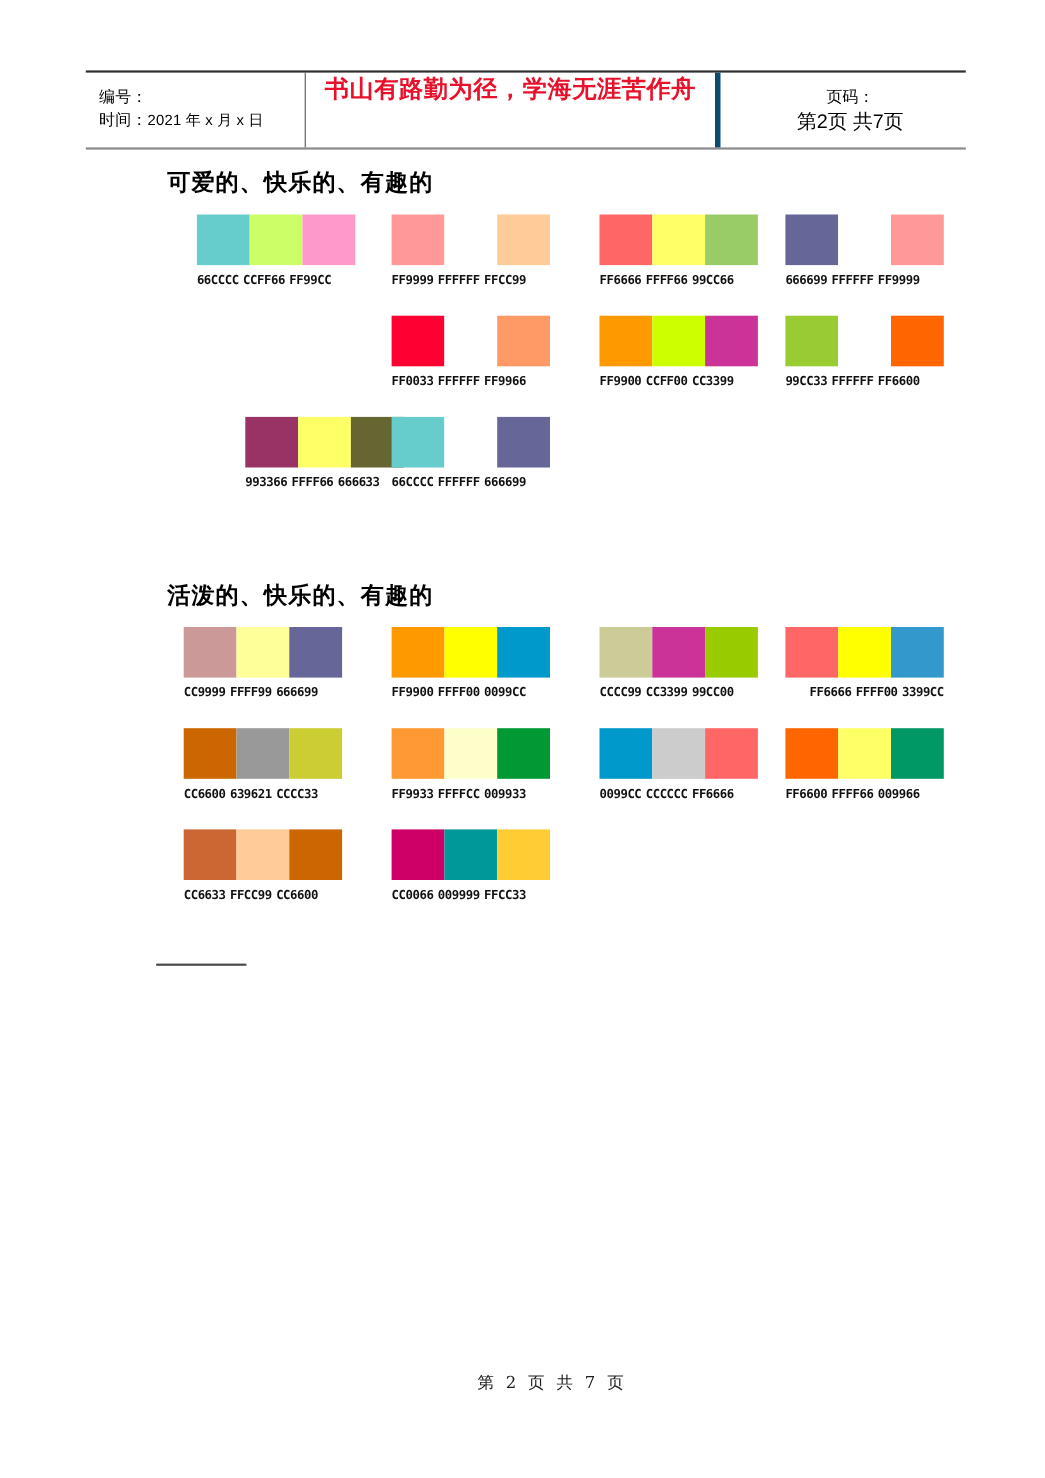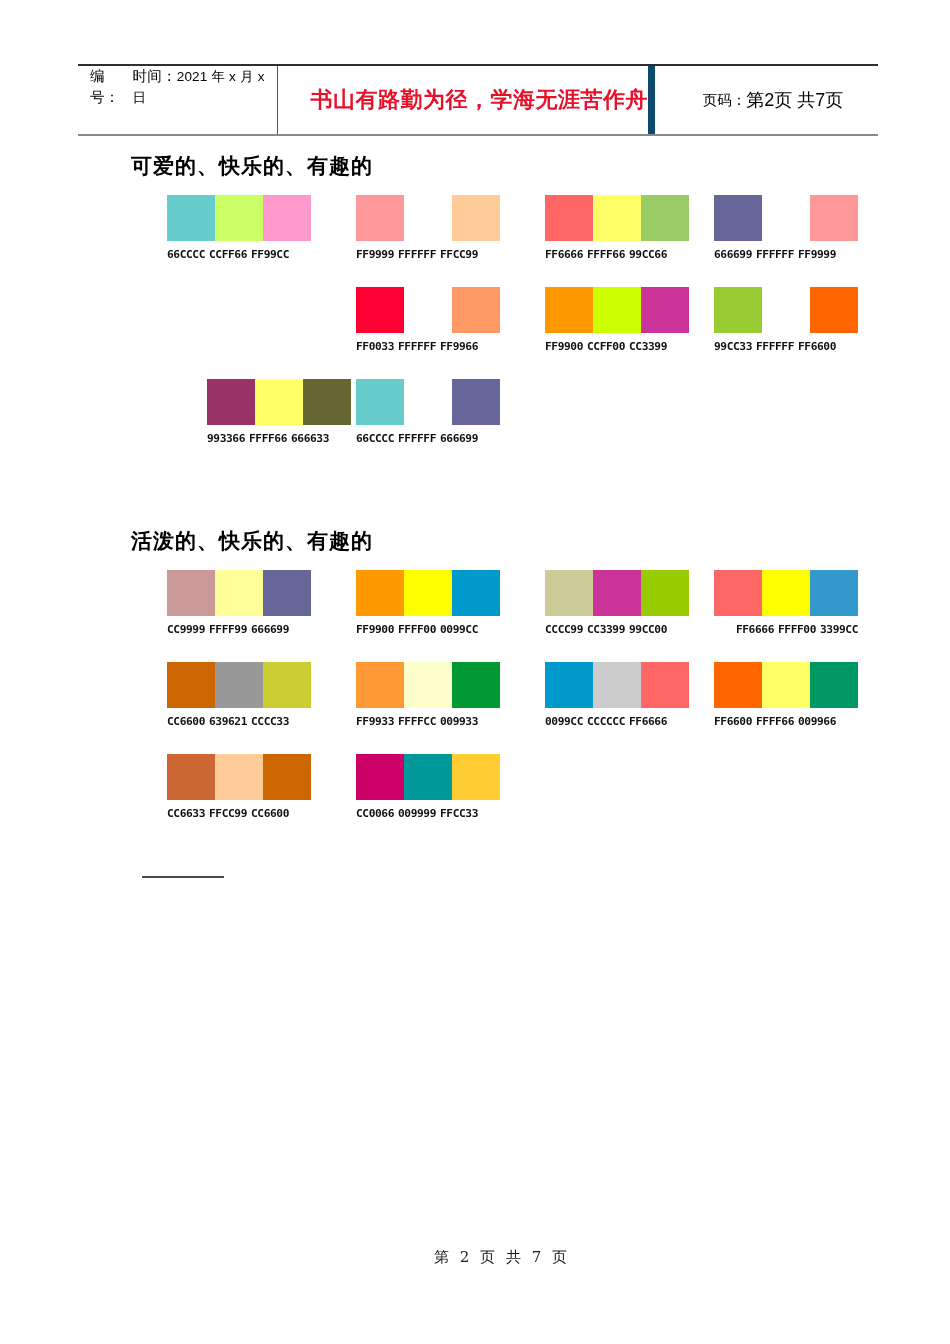--- a/index.html
+++ b/index.html
@@ -24,36 +24,37 @@
     width: 800px;
     height: 72px;
     border-top: 2px solid #2f2f2f;
     border-bottom: 2px solid #8a8a8a;
     box-sizing: border-box;
     display: flex;
   }
   .hdr-cell {
     box-sizing: border-box;
     display: flex;
+    flex-direction: column;
     justify-content: center;
   }
   .hdr-left {
     width: 200px;
     padding-left: 12px;
     border-right: 1px solid #555;
     font-size: 14.5px;
     line-height: 1.45;
     letter-spacing: 0.2px;
   }
   .hdr-mid {
     width: 377px;
-    border-right: 7px solid #0c4a6e;
+    border-right: 5px solid #0c4a6e;
     display: flex;
     align-items: center;
-    justify-content: flex-end;
+    justify-content: flex-start;
   }
   .hdr-motto {
     color: #e8102a;
     font-family: "DejaVu Serif", "Liberation Serif", serif;
     font-size: 22px;
     font-weight: 700;
     letter-spacing: 0.5px;
     white-space: nowrap;
   }
   .hdr-right {
@@ -67,21 +68,21 @@
   .hdr-left .num { font-size: 13.5px; }
 
   
   .section {
     position: absolute;
     left: 0;
     width: 950px;
   }
   .section-title {
     position: absolute;
-    left: 131px;
+    left: 152px;
     font-family: "DejaVu Sans", "Liberation Sans", sans-serif;
     font-weight: 700;
     font-size: 21px;
     letter-spacing: 1px;
     white-space: nowrap;
   }
 
   .palette-grid {
     position: absolute;
     left: 167px;
@@ -160,21 +161,21 @@
     <span>页码：</span>
       <span class="num">第2页 共7页</span>
   </div>
 </div>
 
 <div id="sections-host">
     <div class="section" style="top: 152px;">
       <div class="section-title" style="top: 0px;">可爱的、快乐的、有趣的</div>
       <div class="palette-grid" style="top: 43px;">
         <div class="palette-row">
-          <div class="palette" style="left: 0px;">
+          <div class="palette" style="left: 12px;">
             <div class="swatches">
               <div class="swatch" title="66CCCC" style="background: rgb(102, 204, 204);"></div>
               <div class="swatch" title="CCFF66" style="background: rgb(204, 255, 102);"></div>
               <div class="swatch" title="FF99CC" style="background: rgb(255, 153, 204);"></div>
             </div>
             <div class="codes"><span>66CCCC</span><span>CCFF66</span><span>FF99CC</span></div>
           </div>
           <div class="palette" style="left: 189px;">
             <div class="swatches">
               <div class="swatch" title="FF9999" style="background: rgb(255, 153, 153);"></div>
@@ -220,21 +221,21 @@
           <div class="palette" style="left: 547px;">
             <div class="swatches">
               <div class="swatch" title="99CC33" style="background: rgb(153, 204, 51);"></div>
               <div class="swatch white-chip" title="FFFFFF" style="background: rgb(255, 255, 255);"></div>
               <div class="swatch" title="FF6600" style="background: rgb(255, 102, 0);"></div>
             </div>
             <div class="codes"><span>99CC33</span><span>FFFFFF</span><span>FF6600</span></div>
           </div>
         </div>
         <div class="palette-row">
-          <div class="palette" style="left: 0px; padding-left: 40px;">
+          <div class="palette" style="left: 16px; padding-left: 40px;">
             <div class="swatches">
               <div class="swatch" title="993366" style="background: rgb(153, 51, 102);"></div>
               <div class="swatch" title="FFFF66" style="background: rgb(255, 255, 102);"></div>
               <div class="swatch" title="666633" style="background: rgb(102, 102, 51);"></div>
             </div>
             <div class="codes"><span>993366</span><span>FFFF66</span><span>666633</span></div>
           </div>
           <div class="palette" style="left: 189px;">
             <div class="swatches">
               <div class="swatch" title="66CCCC" style="background: rgb(102, 204, 204);"></div>

